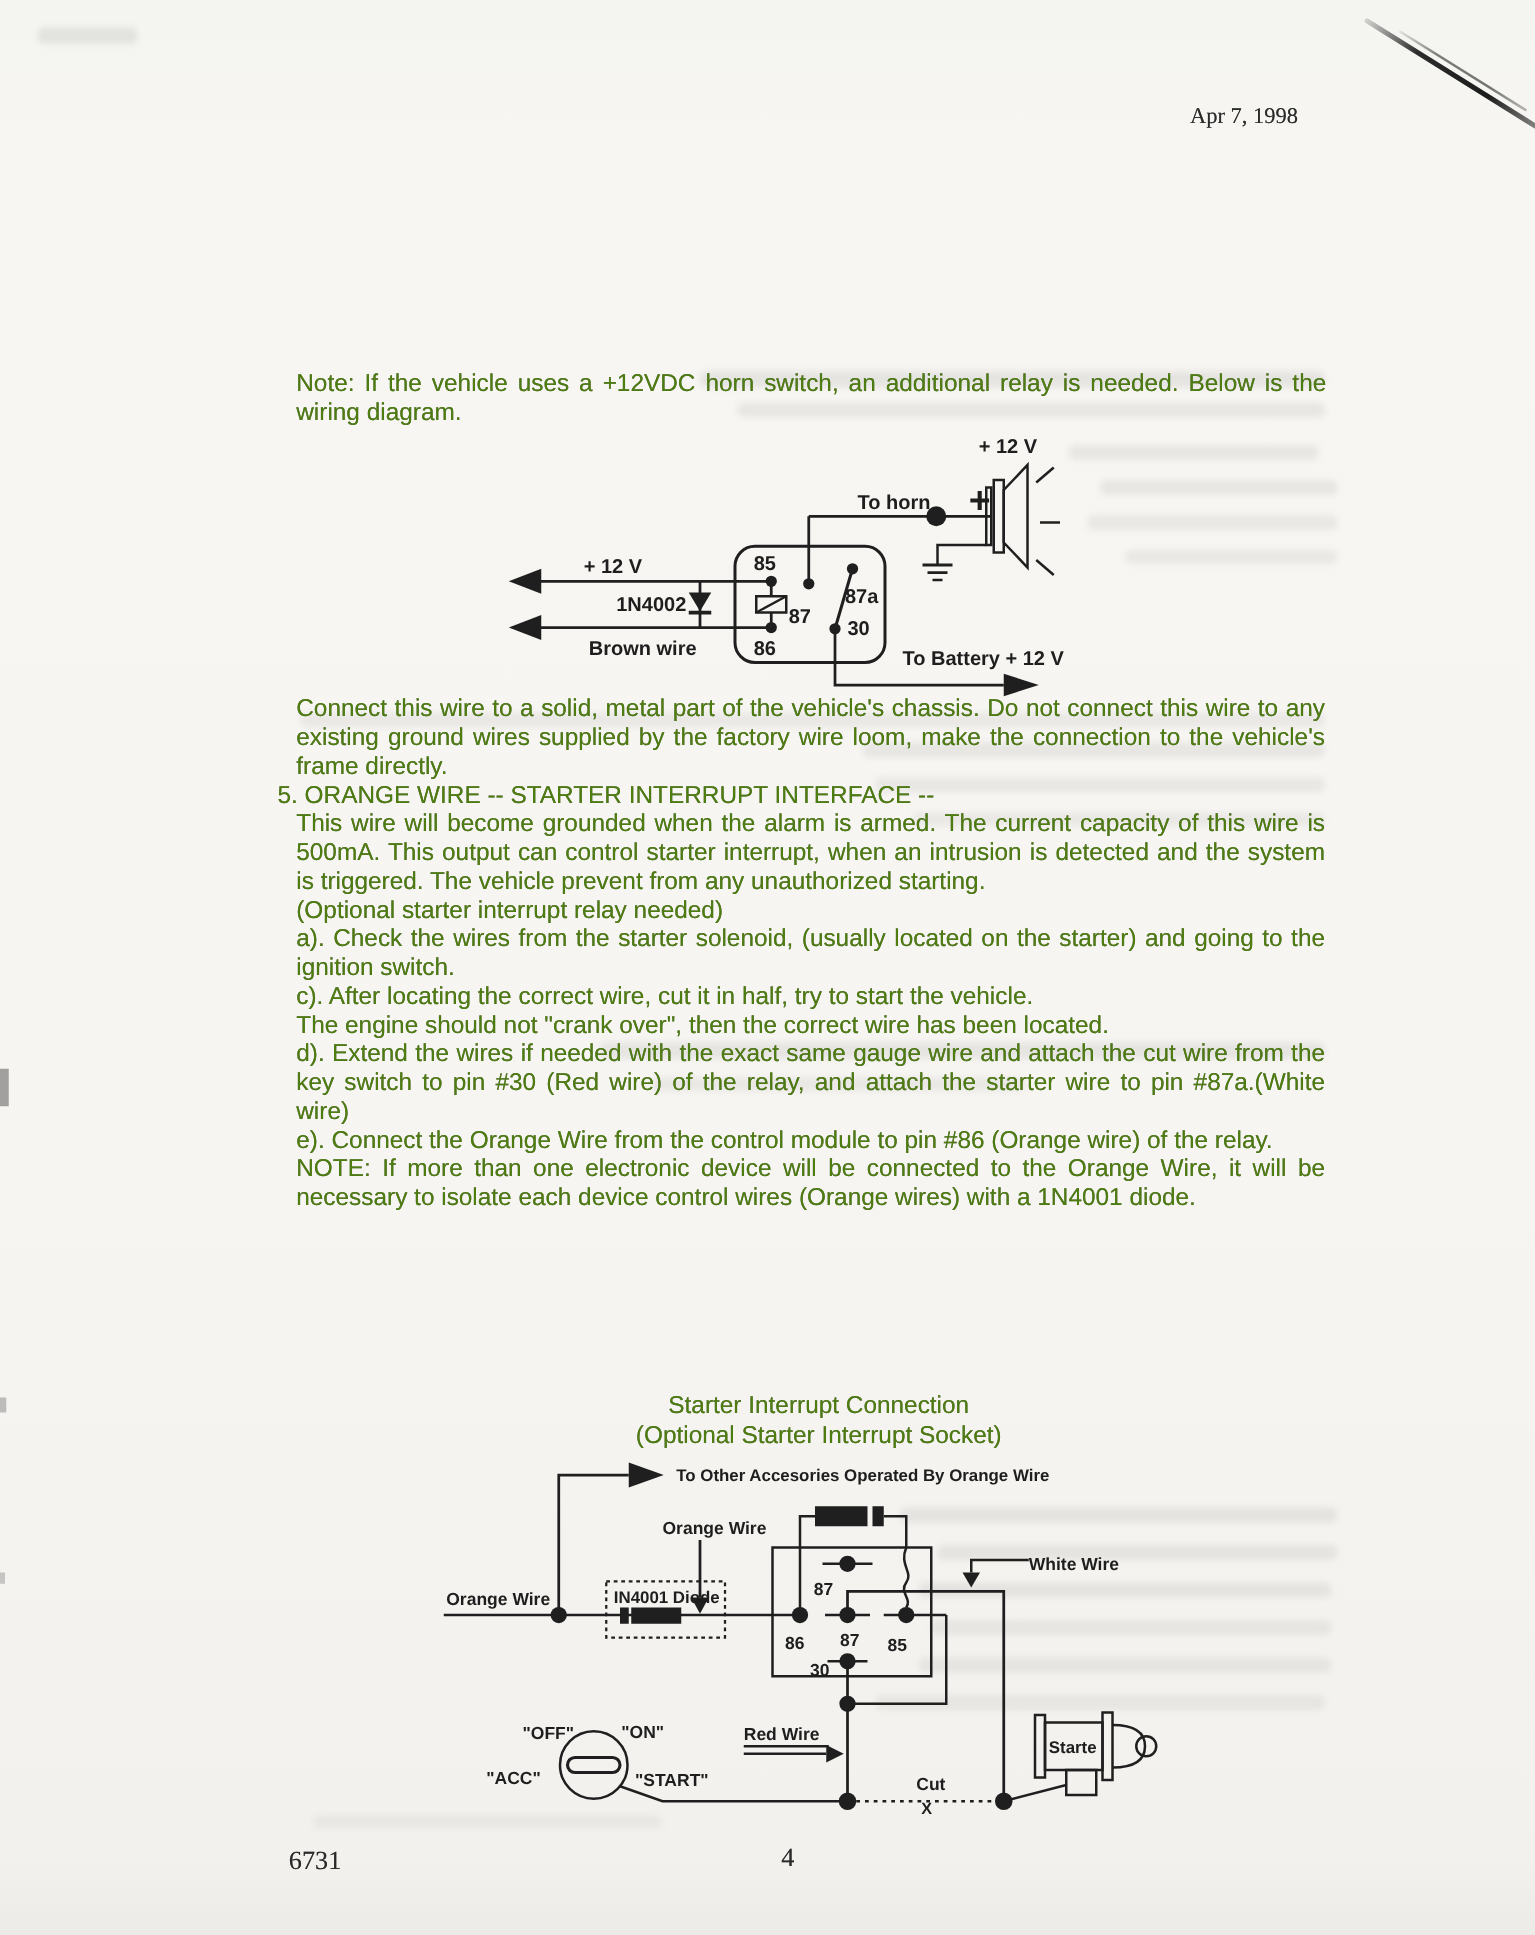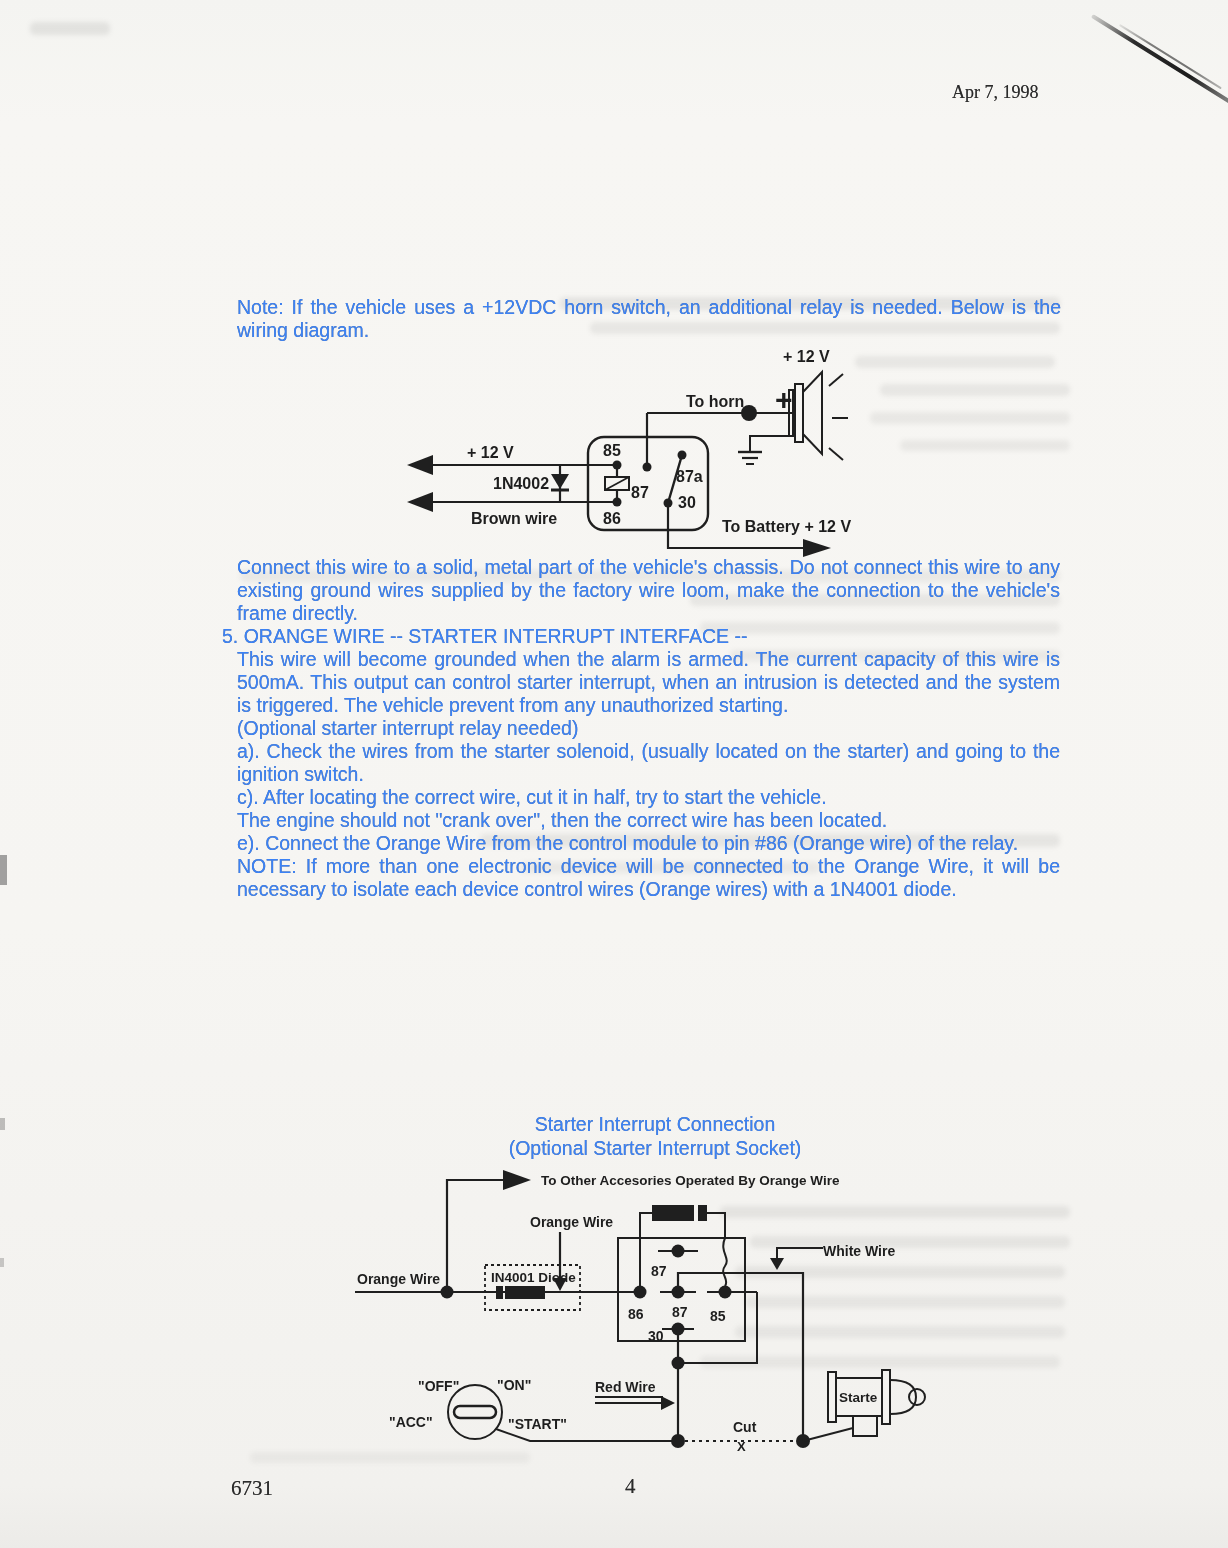--- a/index.html
+++ b/index.html
@@ -4,21 +4,21 @@
 <style>
   html,body{margin:0;padding:0;}
   body{
     width:1228px;height:1548px;position:relative;overflow:hidden;
     background:linear-gradient(180deg,#f4f4f1 0%,#f7f6f3 8%,#f6f5f2 60%,#f2f1ee 96%,#ecebe8 100%);
     font-family:"Liberation Sans",sans-serif;
     color:#262626;
   }
   .abs{position:absolute;}
   .serif{font-family:"Liberation Serif",serif;}
-  .bodytext{font-size:19.5px;line-height:23px;color:#3b82f6;text-shadow:0 0 .4px rgba(10,10,10,.55);}
+  .bodytext{font-size:19.5px;line-height:23px;color:#4d7c0f;text-shadow:0 0 .4px rgba(10,10,10,.55);}
   .note-block{left:237px;top:296px;width:824px;text-align:justify;}
   .sections{left:222px;top:556px;width:838px;}
   .sections p{margin:0;}
   .sec-heading{padding-left:0;}
   .indent{padding-left:15px;}
   .just{text-align:justify;}
   .dia-title{left:300px;top:1112px;width:710px;text-align:center;line-height:24px;}
   .footer-num{font-size:21px;color:#2b2b2b;text-shadow:0 0 .4px rgba(10,10,10,.5);}
   .date{font-size:18px;color:#2b2b2b;text-shadow:0 0 .4px rgba(10,10,10,.5);}
   svg text{font-family:"Liberation Sans",sans-serif;font-weight:bold;fill:#1e1e1e;}
@@ -63,20 +63,21 @@
 <div class="abs bodytext note-block">Note: If the vehicle uses a +12VDC horn switch, an additional relay is needed. Below is the wiring diagram.</div>
 
 <div class="abs bodytext sections">
   <p class="indent just">Connect this wire to a solid, metal part of the vehicle's chassis. Do not connect this wire to any existing ground wires supplied by the factory wire loom, make the connection to the vehicle's frame directly.</p>
   <p class="sec-heading">5. ORANGE WIRE -- STARTER INTERRUPT INTERFACE --</p>
   <p class="indent just">This wire will become grounded when the alarm is armed. The current capacity of this wire is 500mA.  This output can control starter interrupt, when an intrusion is detected and the system is triggered. The vehicle prevent from any unauthorized starting.</p>
   <p class="indent">(Optional starter interrupt relay needed)</p>
   <p class="indent just">a). Check the wires from the starter solenoid, (usually located on the starter) and going to the ignition switch.</p>
   <p class="indent">c). After locating the correct wire, cut it in half, try to start the vehicle.</p>
   <p class="indent">The engine should not "crank over", then the correct wire has been located.</p>
+  <p class="indent just">d). Extend the wires if needed with the exact same gauge wire and attach the cut wire from the key switch to pin #30 (Red wire) of the relay, and attach the starter wire to pin #87a.(White wire)</p>
   <p class="indent just">e). Connect the Orange Wire from the control module to pin #86 (Orange wire) of the relay.</p>
   <p class="indent just">NOTE: If more than one electronic device will be connected to the Orange Wire, it will be necessary to isolate each device control wires (Orange wires) with a 1N4001 diode.</p>
 </div>
 
 <div class="abs bodytext dia-title">
   <div>Starter Interrupt Connection</div>
   <div>(Optional Starter Interrupt Socket)</div>
 </div>
 
 <div class="abs footer-num serif" style="left:231px;top:1476px;">6731</div>

